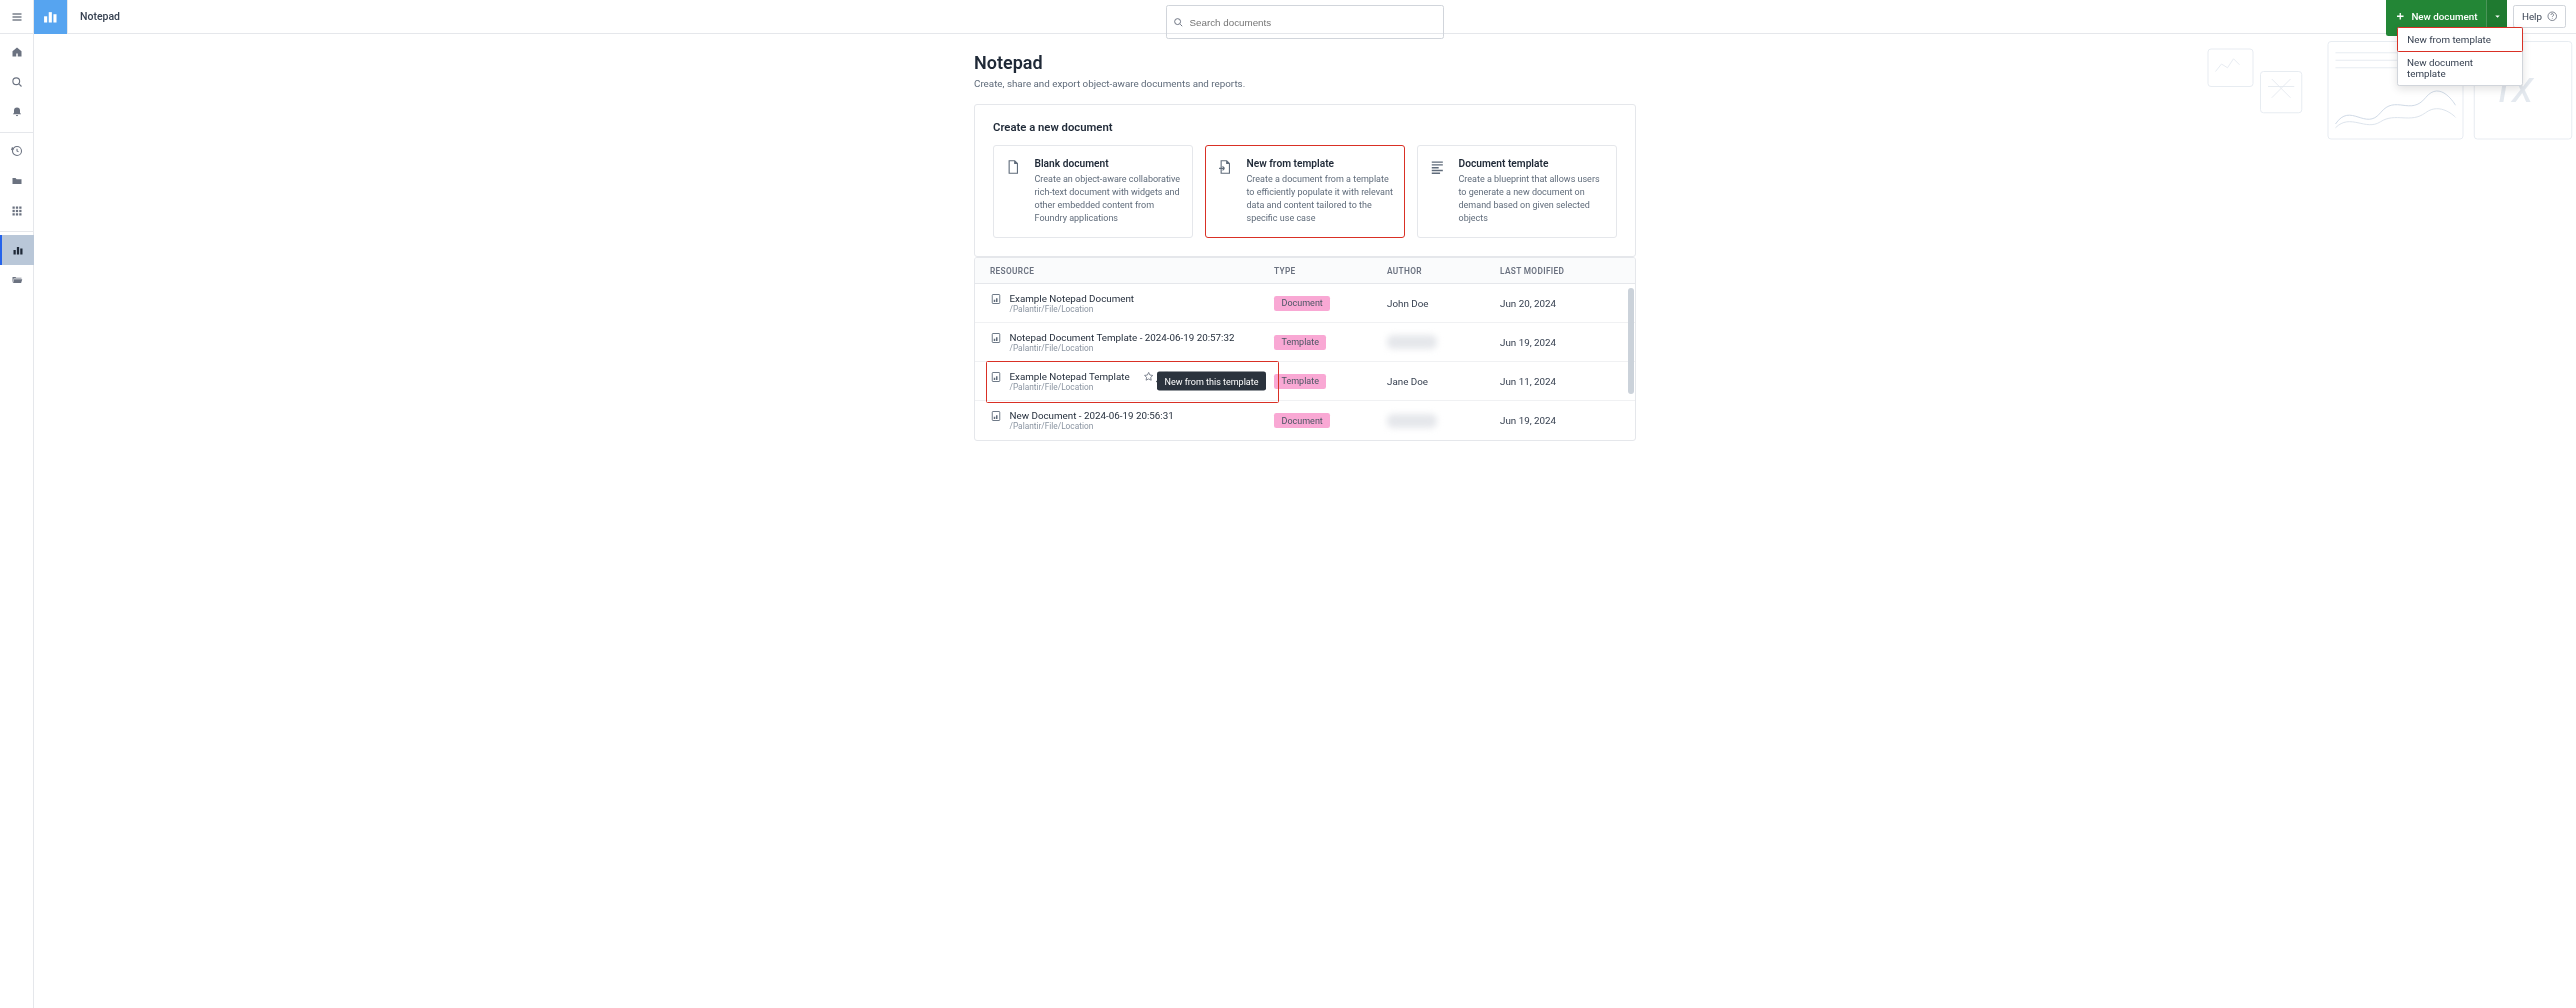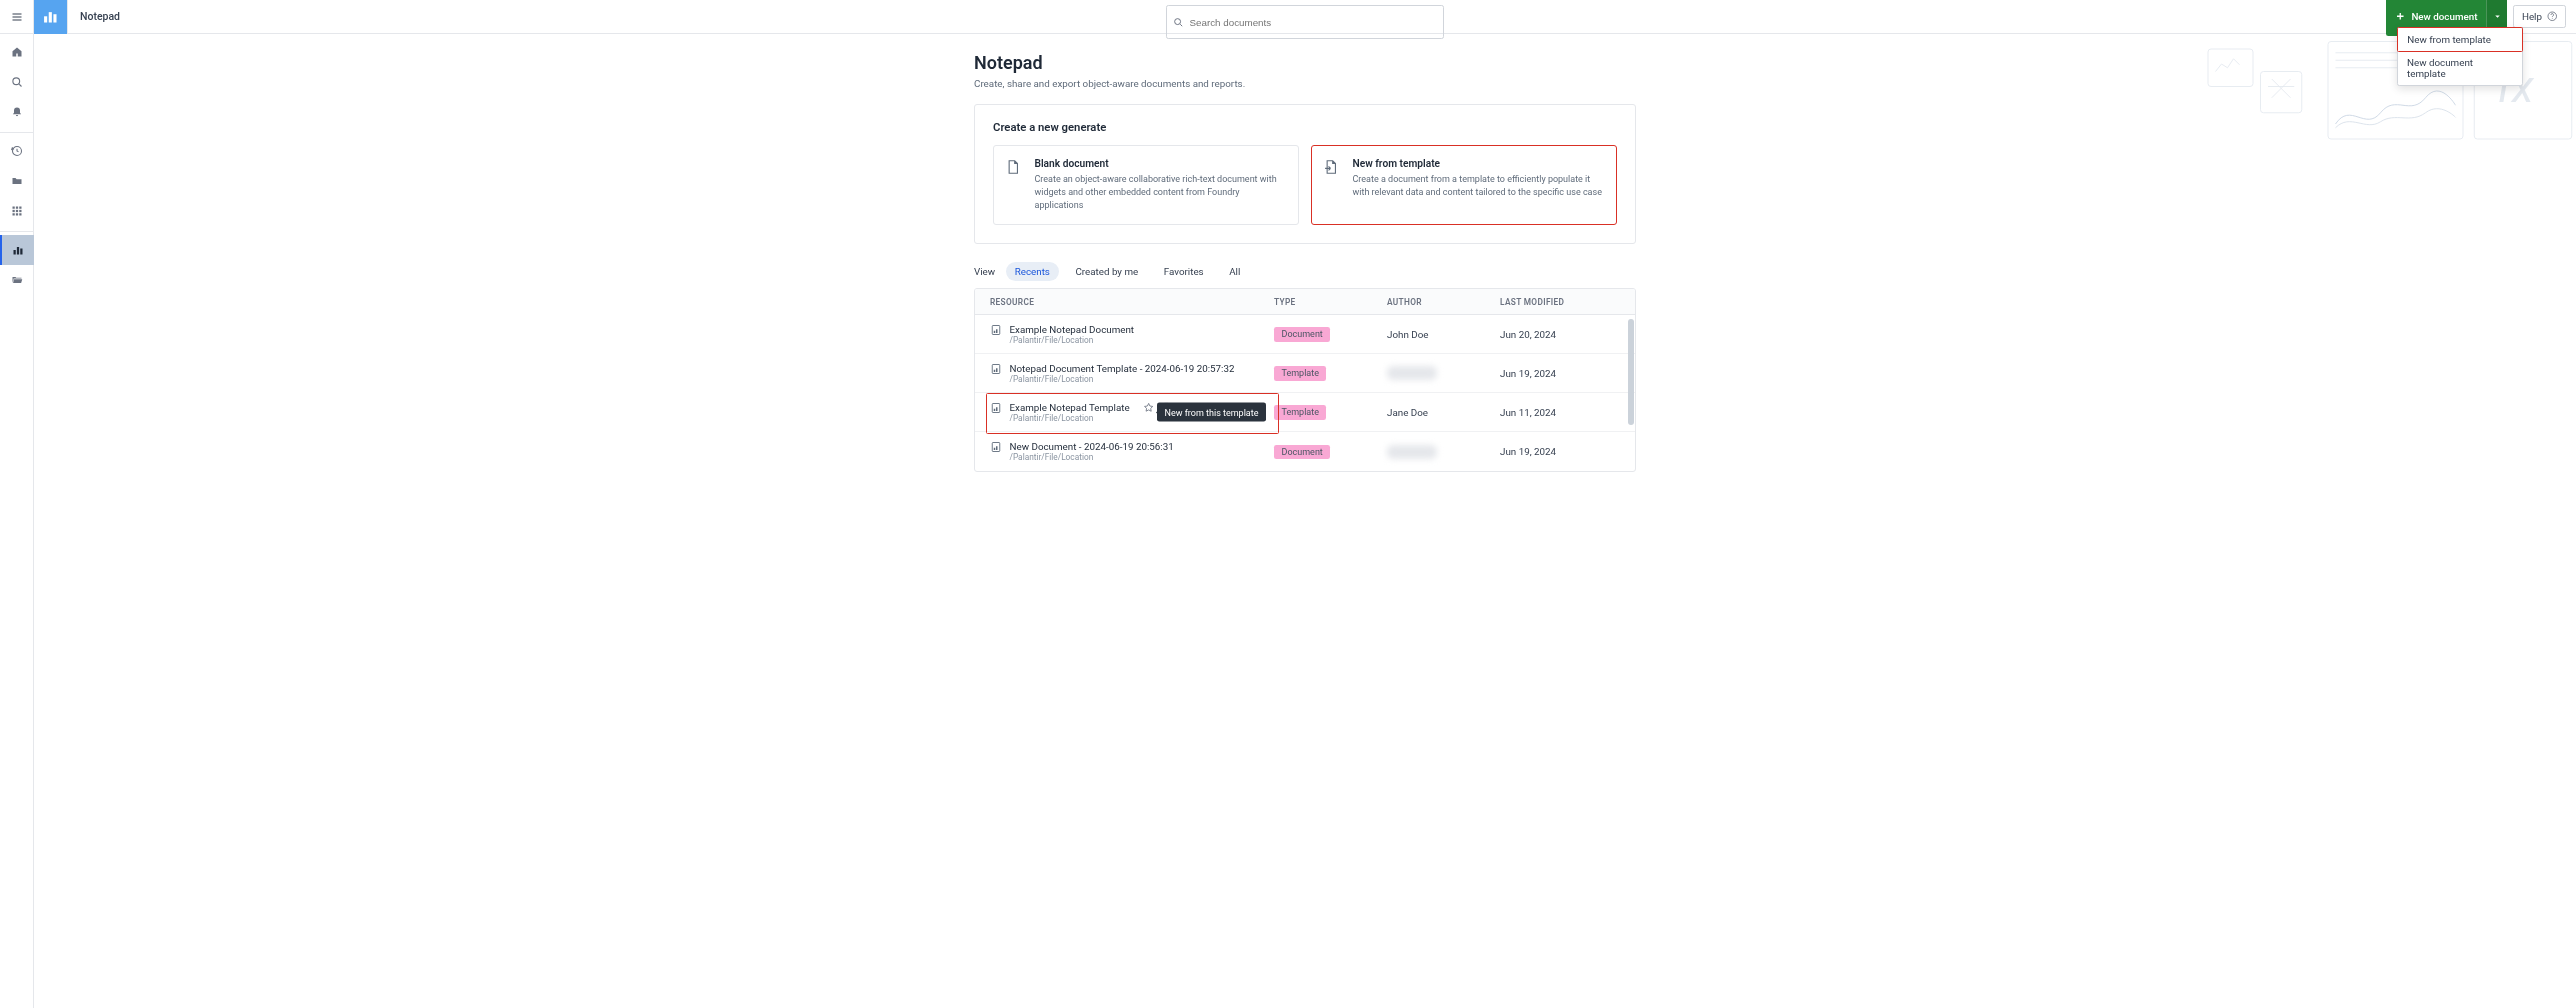--- a/index.html
+++ b/index.html
@@ -328,21 +328,21 @@
         <text x="415" y="90" font-size="60" fill="#cfd8e3" stroke="none" font-style="italic">fx</text>
       </g>
     </svg>
 
     <div class="hero">
       <div class="hero-inner">
         <div class="page-title">Notepad</div>
         <div class="page-subtitle">Create, share and export object-aware documents and reports.</div>
 
         <div class="create-card">
-          <h2>Create a new generate</h2>
+          <h2>Create a new document</h2>
           <div class="create-options" id="create-options">
               <div class="option-card">
     <div class="ic">
                   <svg viewBox="0 0 24 24">
                     <path fill="none" stroke="currentColor" stroke-width="1.6" d="M6 3h8l4 4v14H6zM14 3v4h4"></path>
                   </svg>
                 </div>
     <div>
       <div class="ttl">Blank document</div>
       <div class="desc">Create an object-aware collaborative rich-text document with widgets and other embedded content from Foundry applications</div>
@@ -353,34 +353,36 @@
                   <svg viewBox="0 0 24 24">
                     <path fill="none" stroke="currentColor" stroke-width="1.6" d="M6 3h8l4 4v14H6zM14 3v4h4"></path>
                     <path stroke="currentColor" stroke-width="1.6" fill="none" d="M3 14h8m0 0l-3-3m3 3l-3 3"></path>
                   </svg>
                 </div>
     <div>
       <div class="ttl">New from template</div>
       <div class="desc">Create a document from a template to efficiently populate it with relevant data and content tailored to the specific use case</div>
     </div>
               </div>
+              <div class="option-card">
+    <div class="ic">
+                  <svg viewBox="0 0 24 24">
+                    <path stroke="currentColor" stroke-width="2" d="M4 5h16M4 9h16M4 13h10M4 17h16M4 21h12"></path>
+                  </svg>
+                </div>
+    <div>
+      <div class="ttl">Document template</div>
+      <div class="desc">Create a blueprint that allows users to generate a new document on demand based on given selected objects</div>
+    </div>
+              </div>
             </div>
         </div>
       </div>
     </div>
 
-    <div class="filter-row">
-      <span class="lbl">View</span>
-      <div id="chips" style="display:flex; gap:7.5px;">
-          <span class="chip active">Recents</span>
-          <span class="chip">Created by me</span>
-          <span class="chip">Favorites</span>
-          <span class="chip">All</span>
-        </div>
-    </div>
 
     <div class="table-wrap">
       <div class="tbl">
         <div class="thead">
           <div>RESOURCE</div>
           <div>TYPE</div>
           <div>AUTHOR</div>
           <div>LAST MODIFIED</div>
         </div>
         <div id="tbody">

